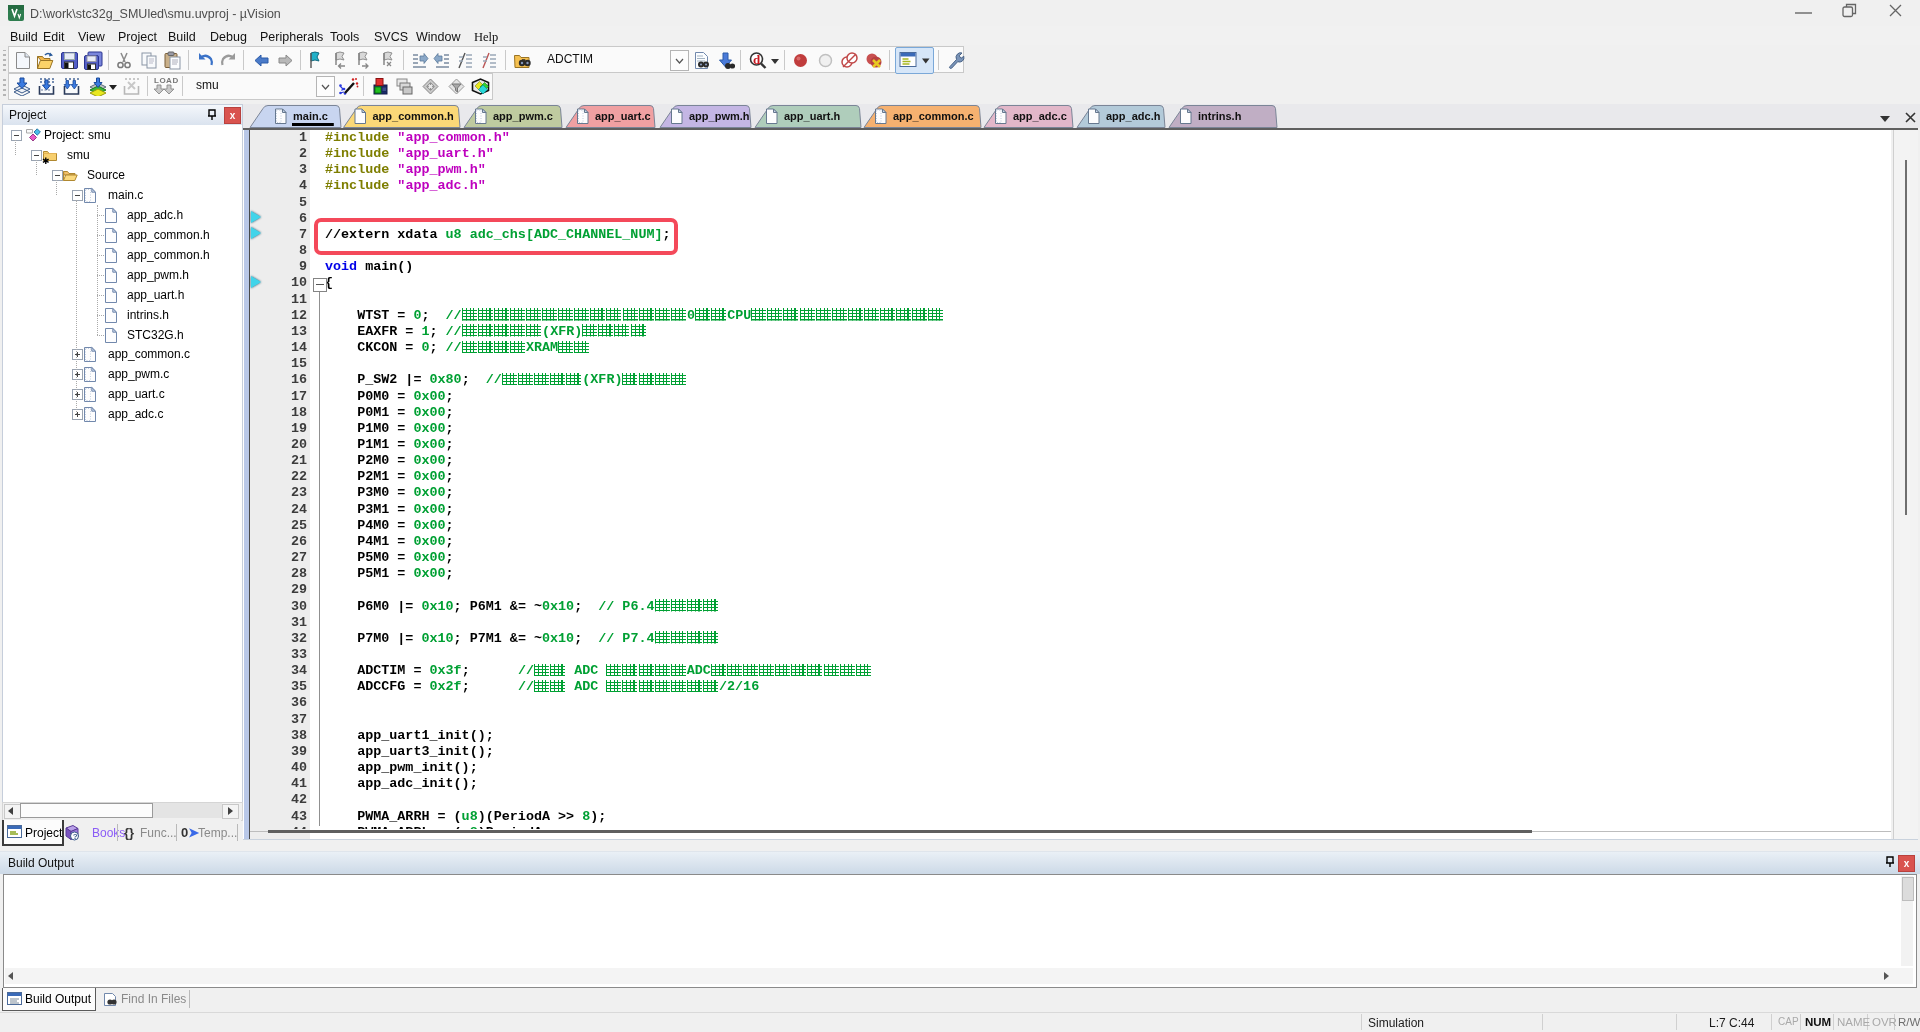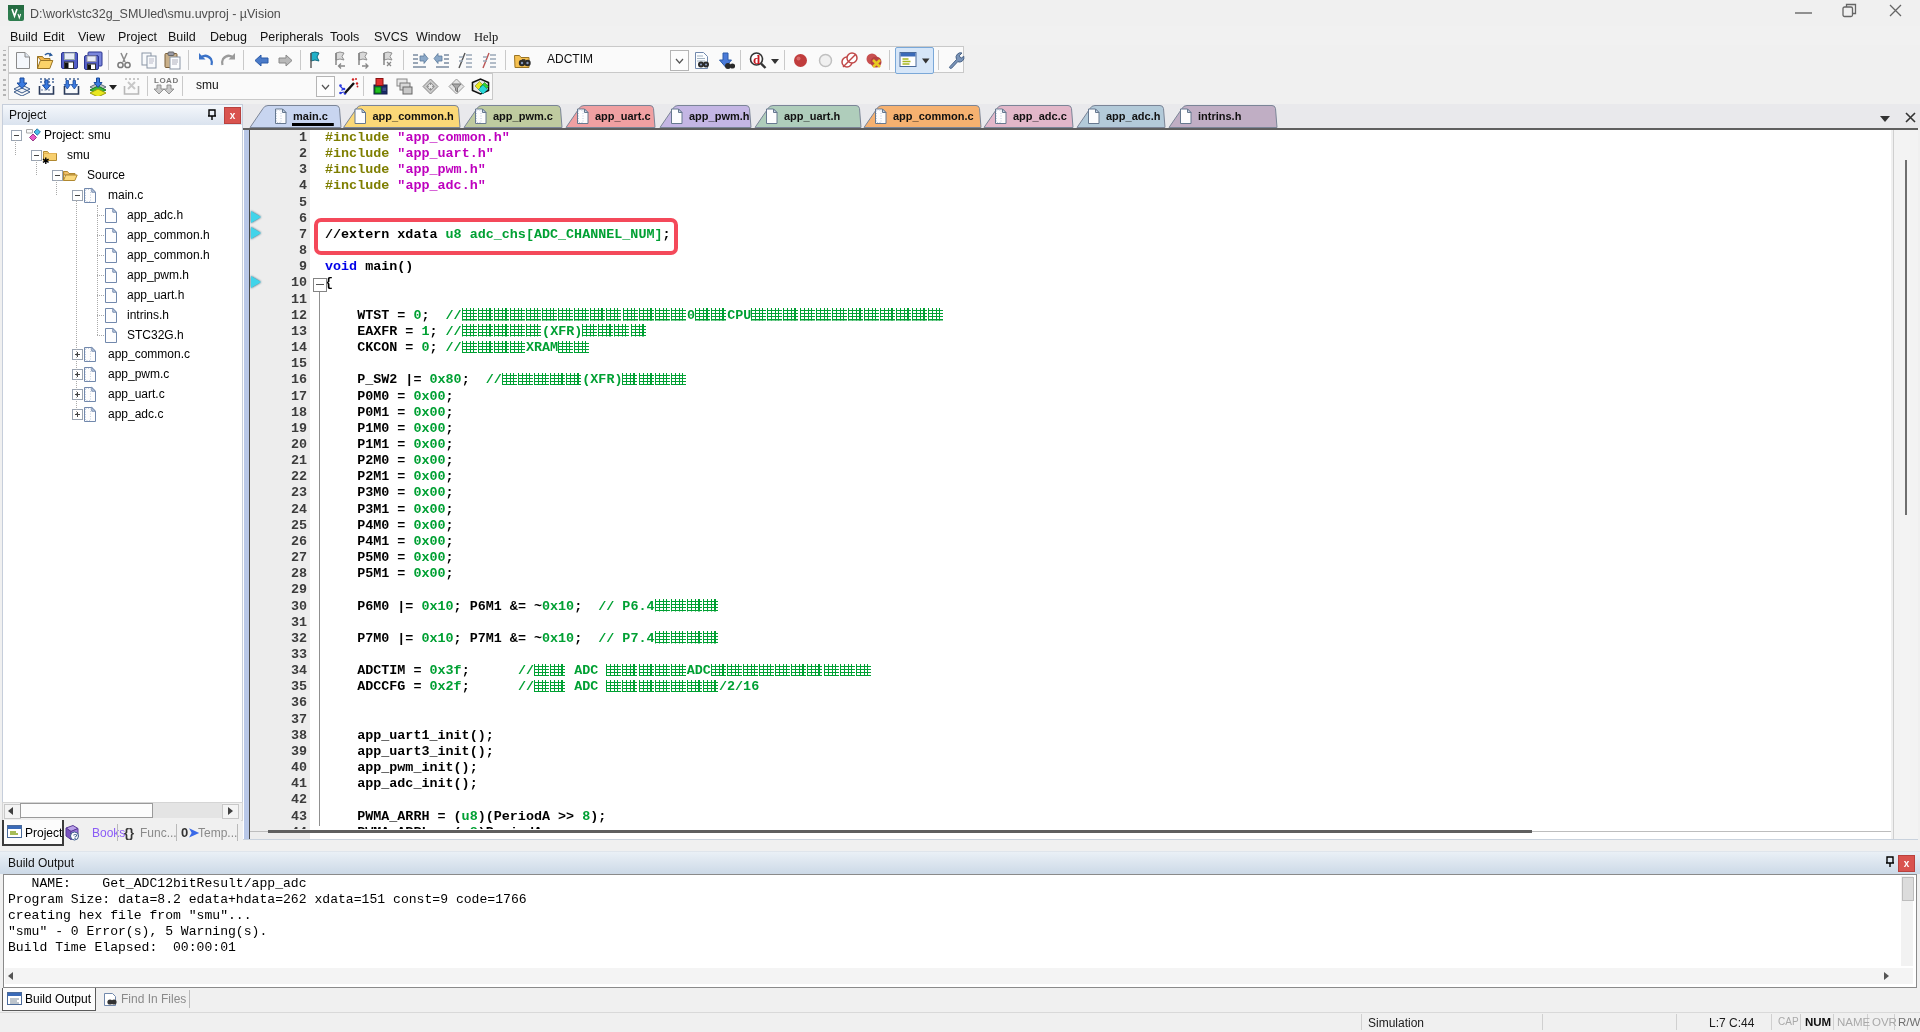--- a/index.html
+++ b/index.html
@@ -702,25 +702,20 @@
   <div class="abs" style="left:243px;top:839px;width:1675px;height:1px;background:#c9d2dd;"></div>
 
   <div class="abs" id="boh">
       <span style="position:absolute;left:8px;top:4px;">Build Output</span>
     <svg style="position:absolute;left:1884px;top:4px;" width="12" height="13">
         <path d="M3 1 h6 v6 h-6 z M2 7 h8 M6 7 v4" stroke="#000" stroke-width="1.4" fill="none"></path>
       </svg>
     <div style="position:absolute;left:1898px;top:3px;width:15px;height:15px;background:#d9534f;border:1px solid #b8413e;color:#fff;font-size:10px;font-weight:bold;text-align:center;line-height:15px;">x</div>
   </div>
   <div class="abs" id="bobox"></div>
-  <div class="abs" id="botext">   NAME:    Get_ADC12bitResult/app_adc
-Program Size: data=8.2 edata+hdata=262 xdata=151 const=9 code=1766
-creating hex file from "smu"...
-"smu" - 0 Error(s), 5 Warning(s).
-Build Time Elapsed:  00:00:01</div>
   <div class="abs" id="botabs">
     <div style="position:absolute;left:2px;top:0px;width:92px;height:22px;background:#fcfcfc;border:1px solid #5a5a5a;border-top:0;"></div>
     <svg style="position:absolute;left:7px;top:4px;" width="15" height="14">
         <rect x="0.5" y="0.5" width="14" height="12" fill="#fff" stroke="#4a6a9a"></rect>
         <rect x="1" y="1" width="13" height="3" fill="#3a6ab8"></rect>
         <path d="M3 7h9M3 9h7M3 11h9" stroke="#7a8a9a" stroke-width="1"></path>
       </svg>
     <span style="position:absolute;left:25px;top:4px;font-size:12px;color:#000;">Build Output</span>
     <svg style="position:absolute;left:103px;top:4px;" width="16" height="15">
         <path d="M1.5 1.5h8l3 3v9h-11z" fill="#fff" stroke="#7188ac"></path>

